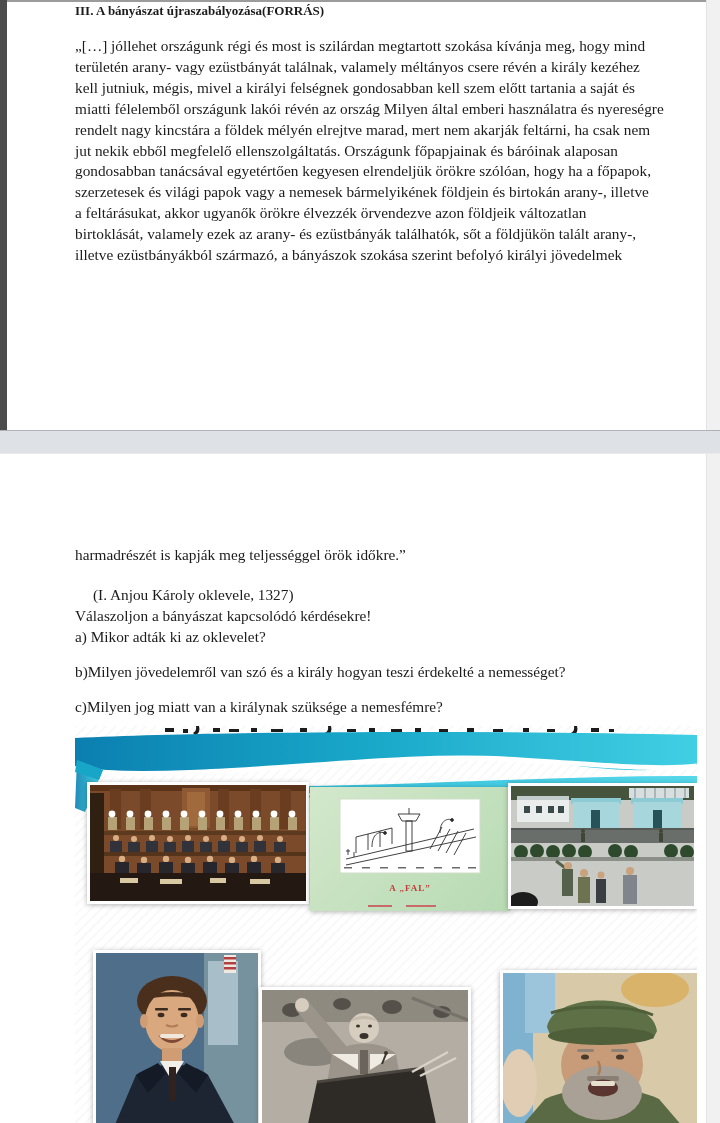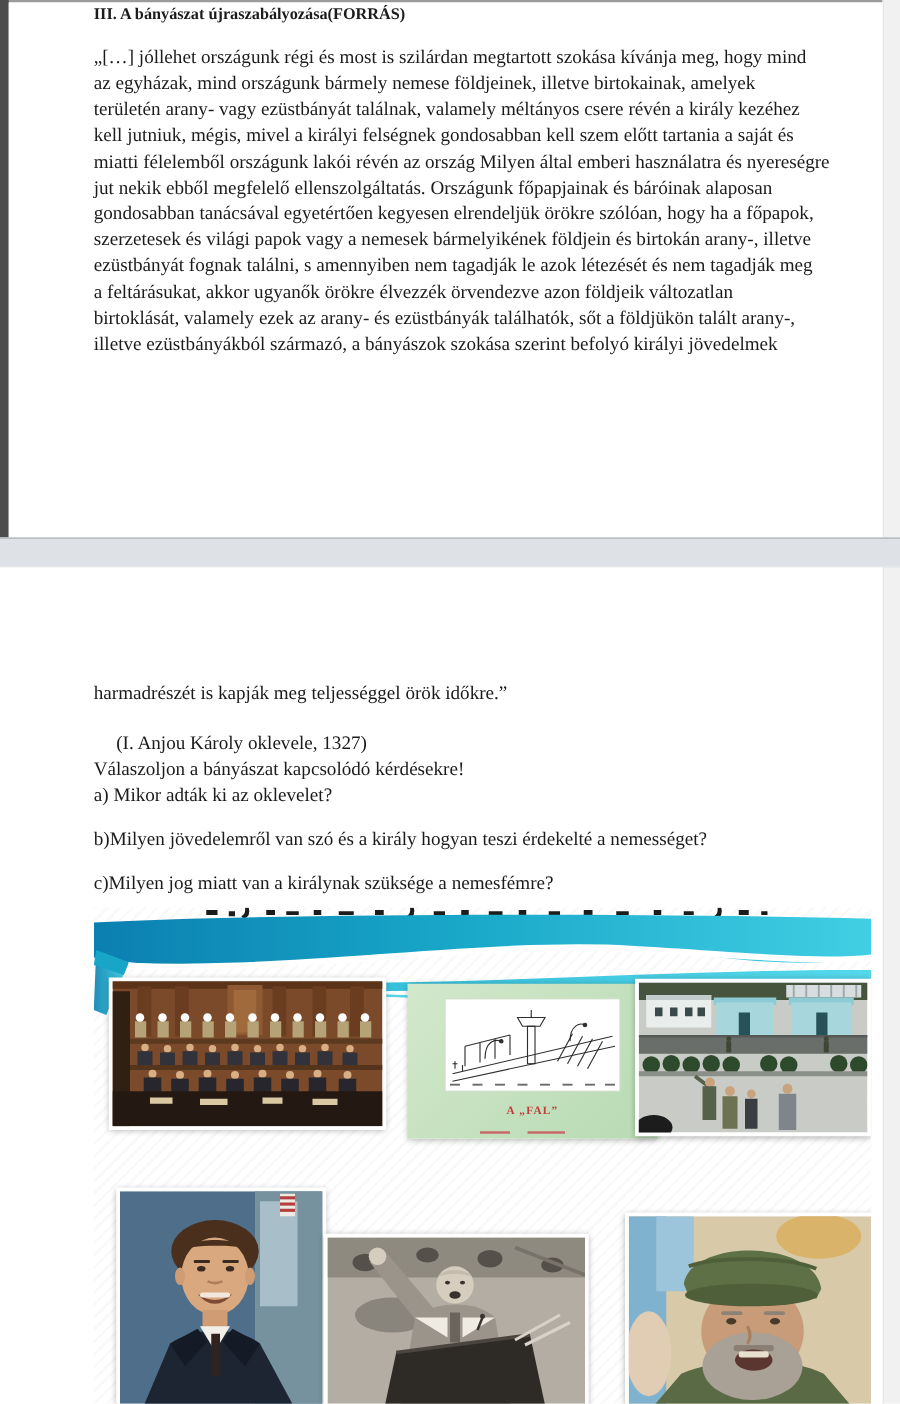--- a/index.html
+++ b/index.html
@@ -48,28 +48,27 @@
 <body>
 
 <div class="top-border"></div>
 <div class="left-edge"></div>
 <div class="right-margin"></div>
 
 <div class="page1"></div>
 <div class="heading">III. A bányászat újraszabályozása(FORRÁS)</div>
 <div class="bodytext p1-text">
   <div class="ln">„[…] jóllehet országunk régi és most is szilárdan megtartott szokása kívánja meg, hogy mind</div>
-  <div class="ln">az egyházak, mind országunk bármely nemese földjeinek, illetve birtokainak, amelyek</div>
   <div class="ln">területén arany- vagy ezüstbányát találnak, valamely méltányos csere révén a király kezéhez</div>
   <div class="ln">kell jutniuk, mégis, mivel a királyi felségnek gondosabban kell szem előtt tartania a saját és</div>
   <div class="ln">miatti félelemből országunk lakói révén az ország Milyen által emberi használatra és nyereségre</div>
+  <div class="ln">rendelt nagy kincstára a földek mélyén elrejtve marad, mert nem akarják feltárni, ha csak nem</div>
   <div class="ln">jut nekik ebből megfelelő ellenszolgáltatás. Országunk főpapjainak és báróinak alaposan</div>
   <div class="ln">gondosabban tanácsával egyetértően kegyesen elrendeljük örökre szólóan, hogy ha a főpapok,</div>
   <div class="ln">szerzetesek és világi papok vagy a nemesek bármelyikének földjein és birtokán arany-, illetve</div>
-  <div class="ln">ezüstbányát fognak találni, s amennyiben nem tagadják le azok létezését és nem tagadják meg</div>
   <div class="ln">a feltárásukat, akkor ugyanők örökre élvezzék örvendezve azon földjeik változatlan</div>
   <div class="ln">birtoklását, valamely ezek az arany- és ezüstbányák találhatók, sőt a földjükön talált arany-,</div>
   <div class="ln">illetve ezüstbányákból származó, a bányászok szokása szerint befolyó királyi jövedelmek</div>
 </div>
 
 <div class="separator"></div>
 
 <div class="page2"></div>
 <div class="bodytext p2-text" style="top:545px">
   <div class="ln">harmadrészét is kapják meg teljességgel örök időkre.”</div>
@@ -224,21 +223,21 @@
       <rect x="0" y="88" width="216" height="28" fill="#241812"></rect>
       <g fill="#d9c9a2">
           <rect x="30" y="93" width="18" height="5"></rect>
           <rect x="70" y="94" width="22" height="5"></rect>
           <rect x="120" y="93" width="16" height="5"></rect>
           <rect x="160" y="94" width="20" height="5"></rect>
         </g>
     </svg>
   </div>
 
-  <div class="photo ph-wall" style="background:linear-gradient(135deg,#d3e8cb,#b7dab3);margin-left:16px;">
+  <div class="photo ph-wall" style="background:linear-gradient(135deg,#d3e8cb,#b7dab3);">
     <svg viewBox="0 0 200 124" preserveAspectRatio="none">
       <rect width="200" height="124" fill="none"></rect>
       <rect x="30" y="12" width="140" height="74" fill="#ffffff" stroke="#d0ddc8"></rect>
       <g stroke="#2d2d2d" stroke-width="0.9" fill="none">
         <path d="M36,72 L164,42"></path>
           <path d="M36,78 L166,50"></path>
         <path d="M46,66 L46,50"></path>
           <path d="M58,63 L58,47"></path>
           <path d="M70,60 L70,44"></path>
           <path d="M82,57 L82,41"></path>

